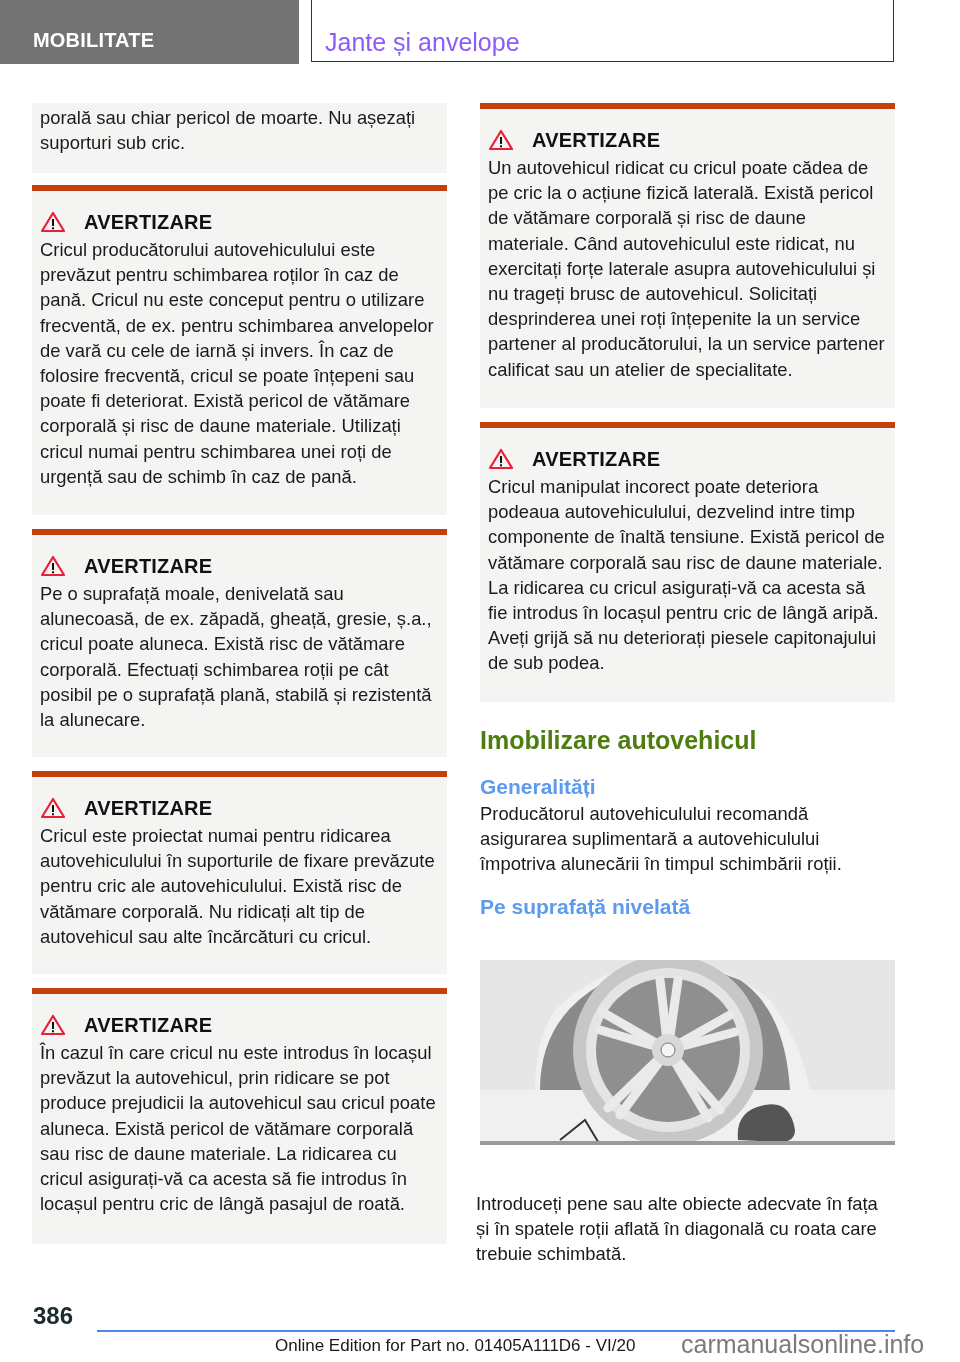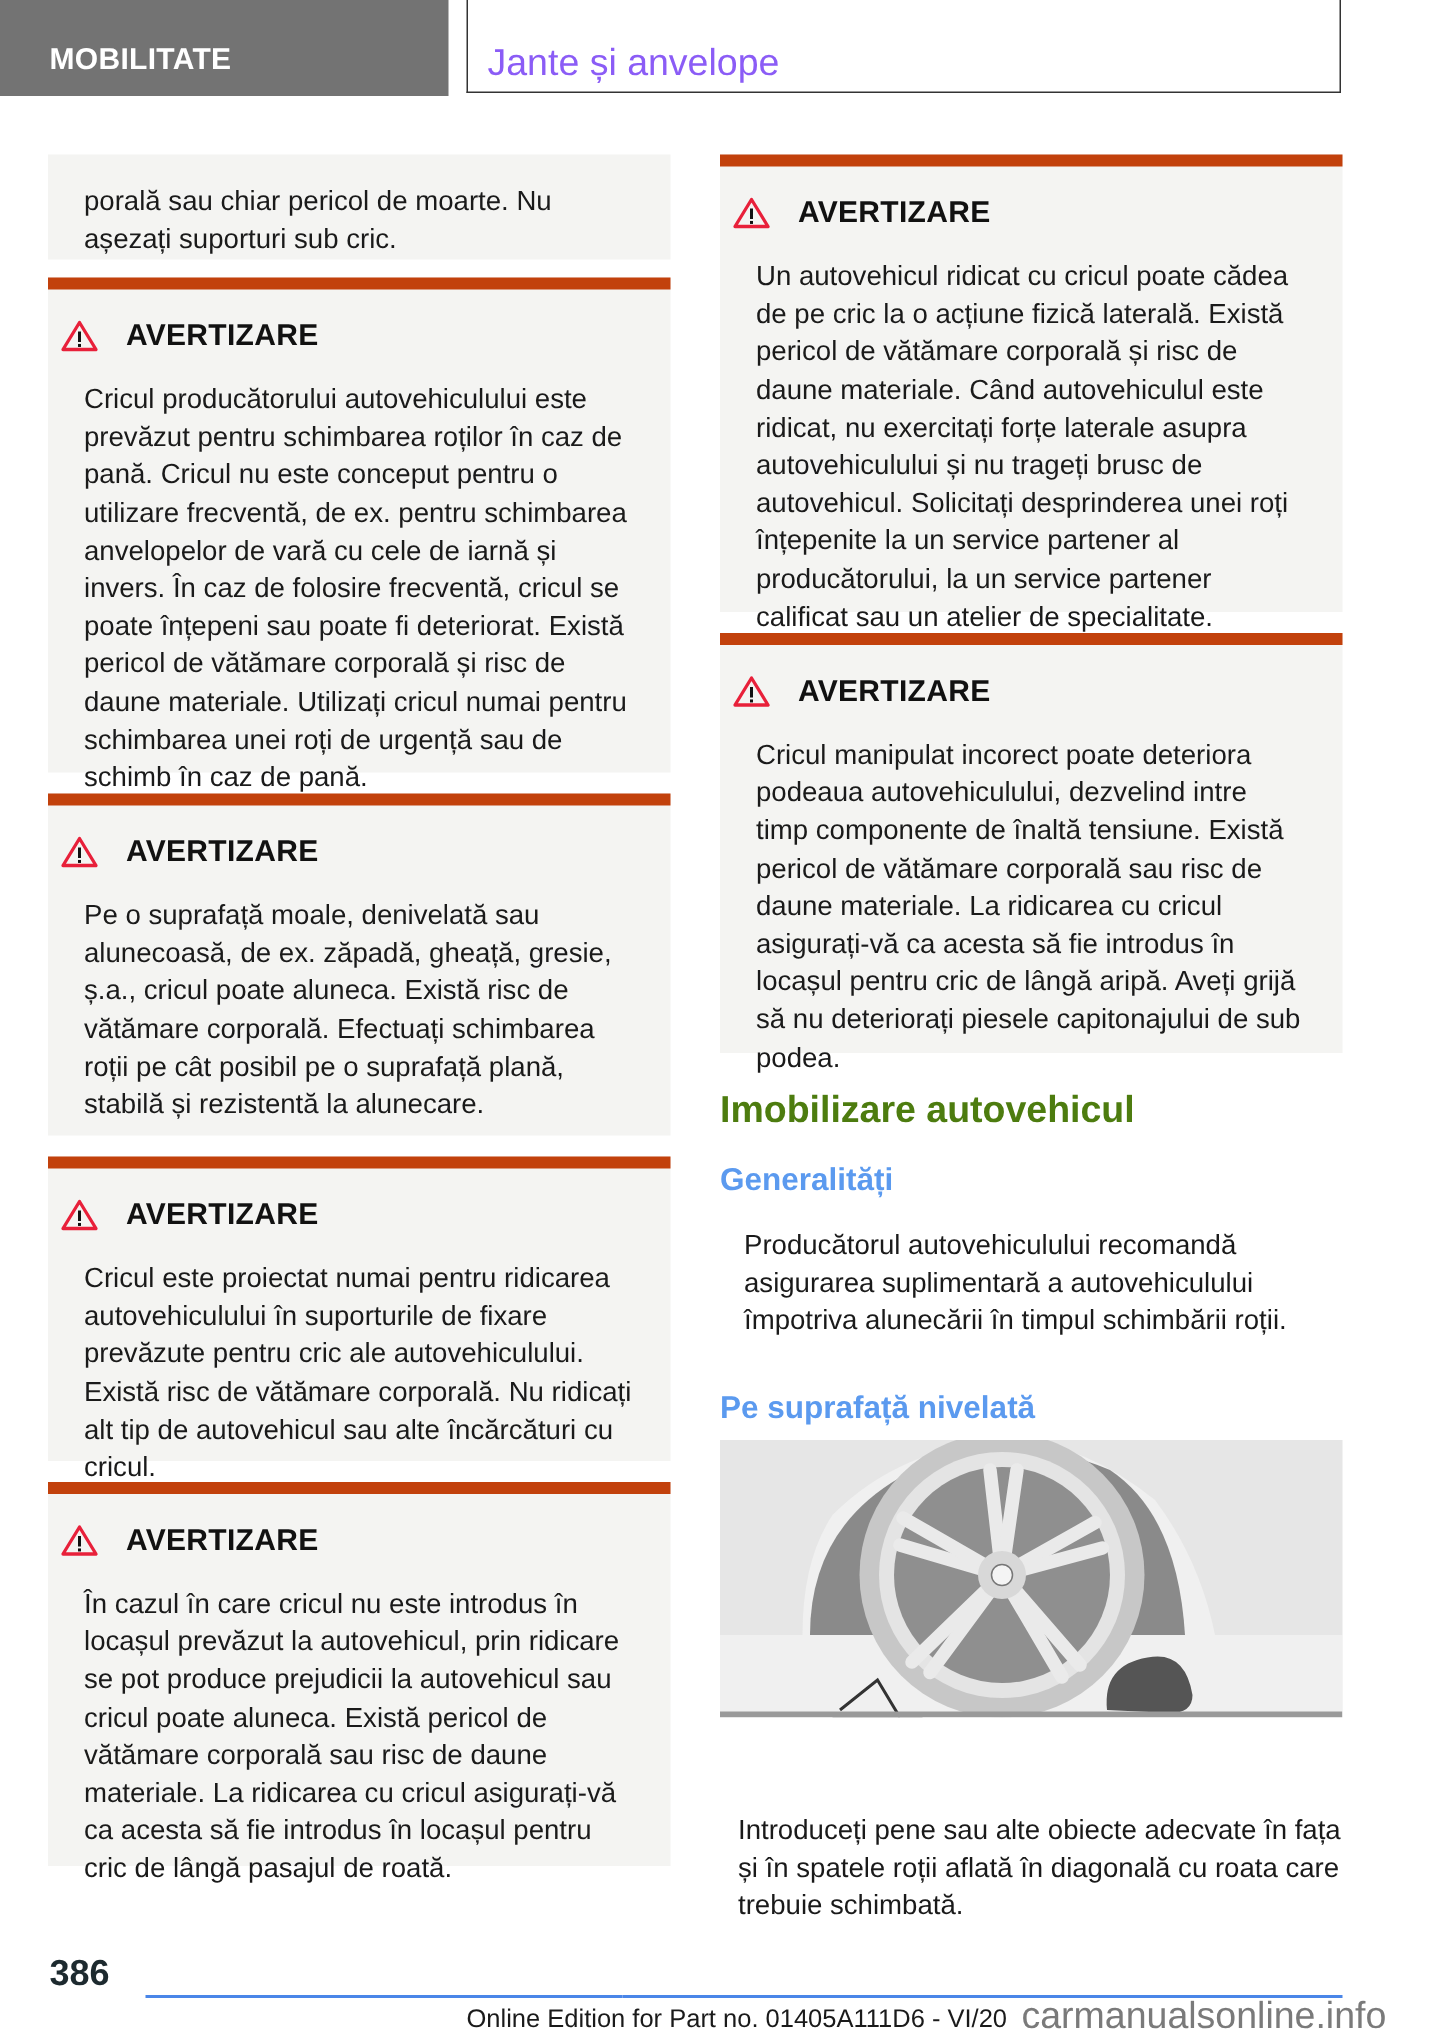--- a/index.html
+++ b/index.html
@@ -23,47 +23,47 @@
     }
     .header-topic span {
       position: absolute; left: 13px; top: 30px; font-size: 25px; color: #8b5cf6;
     }
     .col { position: absolute; width: 415px; }
     .col-left { left: 32px; top: 103px; }
     .col-right { left: 480px; top: 103px; }
 
     .box { background: #f4f4f2; box-sizing: border-box; }
     .box.continued { padding: 2px 8px 0 8px; height: 70px; }
-    .warn { border-top: 8px solid #c2410c; padding: 18px 10px 0 8px; margin-bottom: 0; }
+    .warn { border-top: 6px solid #c2410c; padding: 18px 10px 0 8px; margin-bottom: 0; }
     .warn-title {
       display: flex; align-items: center; height: 26px; margin-bottom: 2px;
     }
     .warn-title svg { width: 26px; height: 22px; margin-right: 18px; flex: none; }
     .warn-title span { font-size: 20px; font-weight: bold; color: #111; letter-spacing: 0.2px; }
-    .body-text { font-size: 18.4px; line-height: 25.2px; color: #1a1a1a; margin: 16px; }
+    .body-text { font-size: 18.4px; line-height: 25.2px; color: #1a1a1a; margin: 0; }
     .gap { height: 14px; }
 
     .h1 { font-size: 25px; font-weight: bold; color: #4d7c0f; margin: 0; }
     .h2 { font-size: 21px; font-weight: bold; color: #5b9aef; margin: 0; }
 
     .figure {
       position: absolute; left: 480px; top: 960px; width: 415px; height: 185px;
       background: #ececec; overflow: hidden;
     }
     .page-number {
       position: absolute; left: 33px; top: 1302px; font-size: 24px; font-weight: bold; color: #1d2a2f;
     }
     .footer-rule {
       position: absolute; left: 97px; top: 1330px; width: 318px; height: 2px; background: #4a86e8;
     }
     .footer-rule2 {
       position: absolute; left: 415px; top: 1330px; width: 480px; height: 2px; background: #4a86e8;
     }
     .footer-text {
-      position: absolute; left: 275px; top: 1336px; font-size: 17px; color: #1a1a1a; white-space: nowrap; margin-left: 36px;
+      position: absolute; left: 275px; top: 1336px; font-size: 17px; color: #1a1a1a; white-space: nowrap;
     }
     .watermark {
       position: absolute; left: 681px; top: 1330px; font-size: 25px; color: #7a7a7a; white-space: nowrap;
     }
   </style>
 </head>
 <body>
 
 <div class="header-section">
   <span>MOBILITATE</span>

